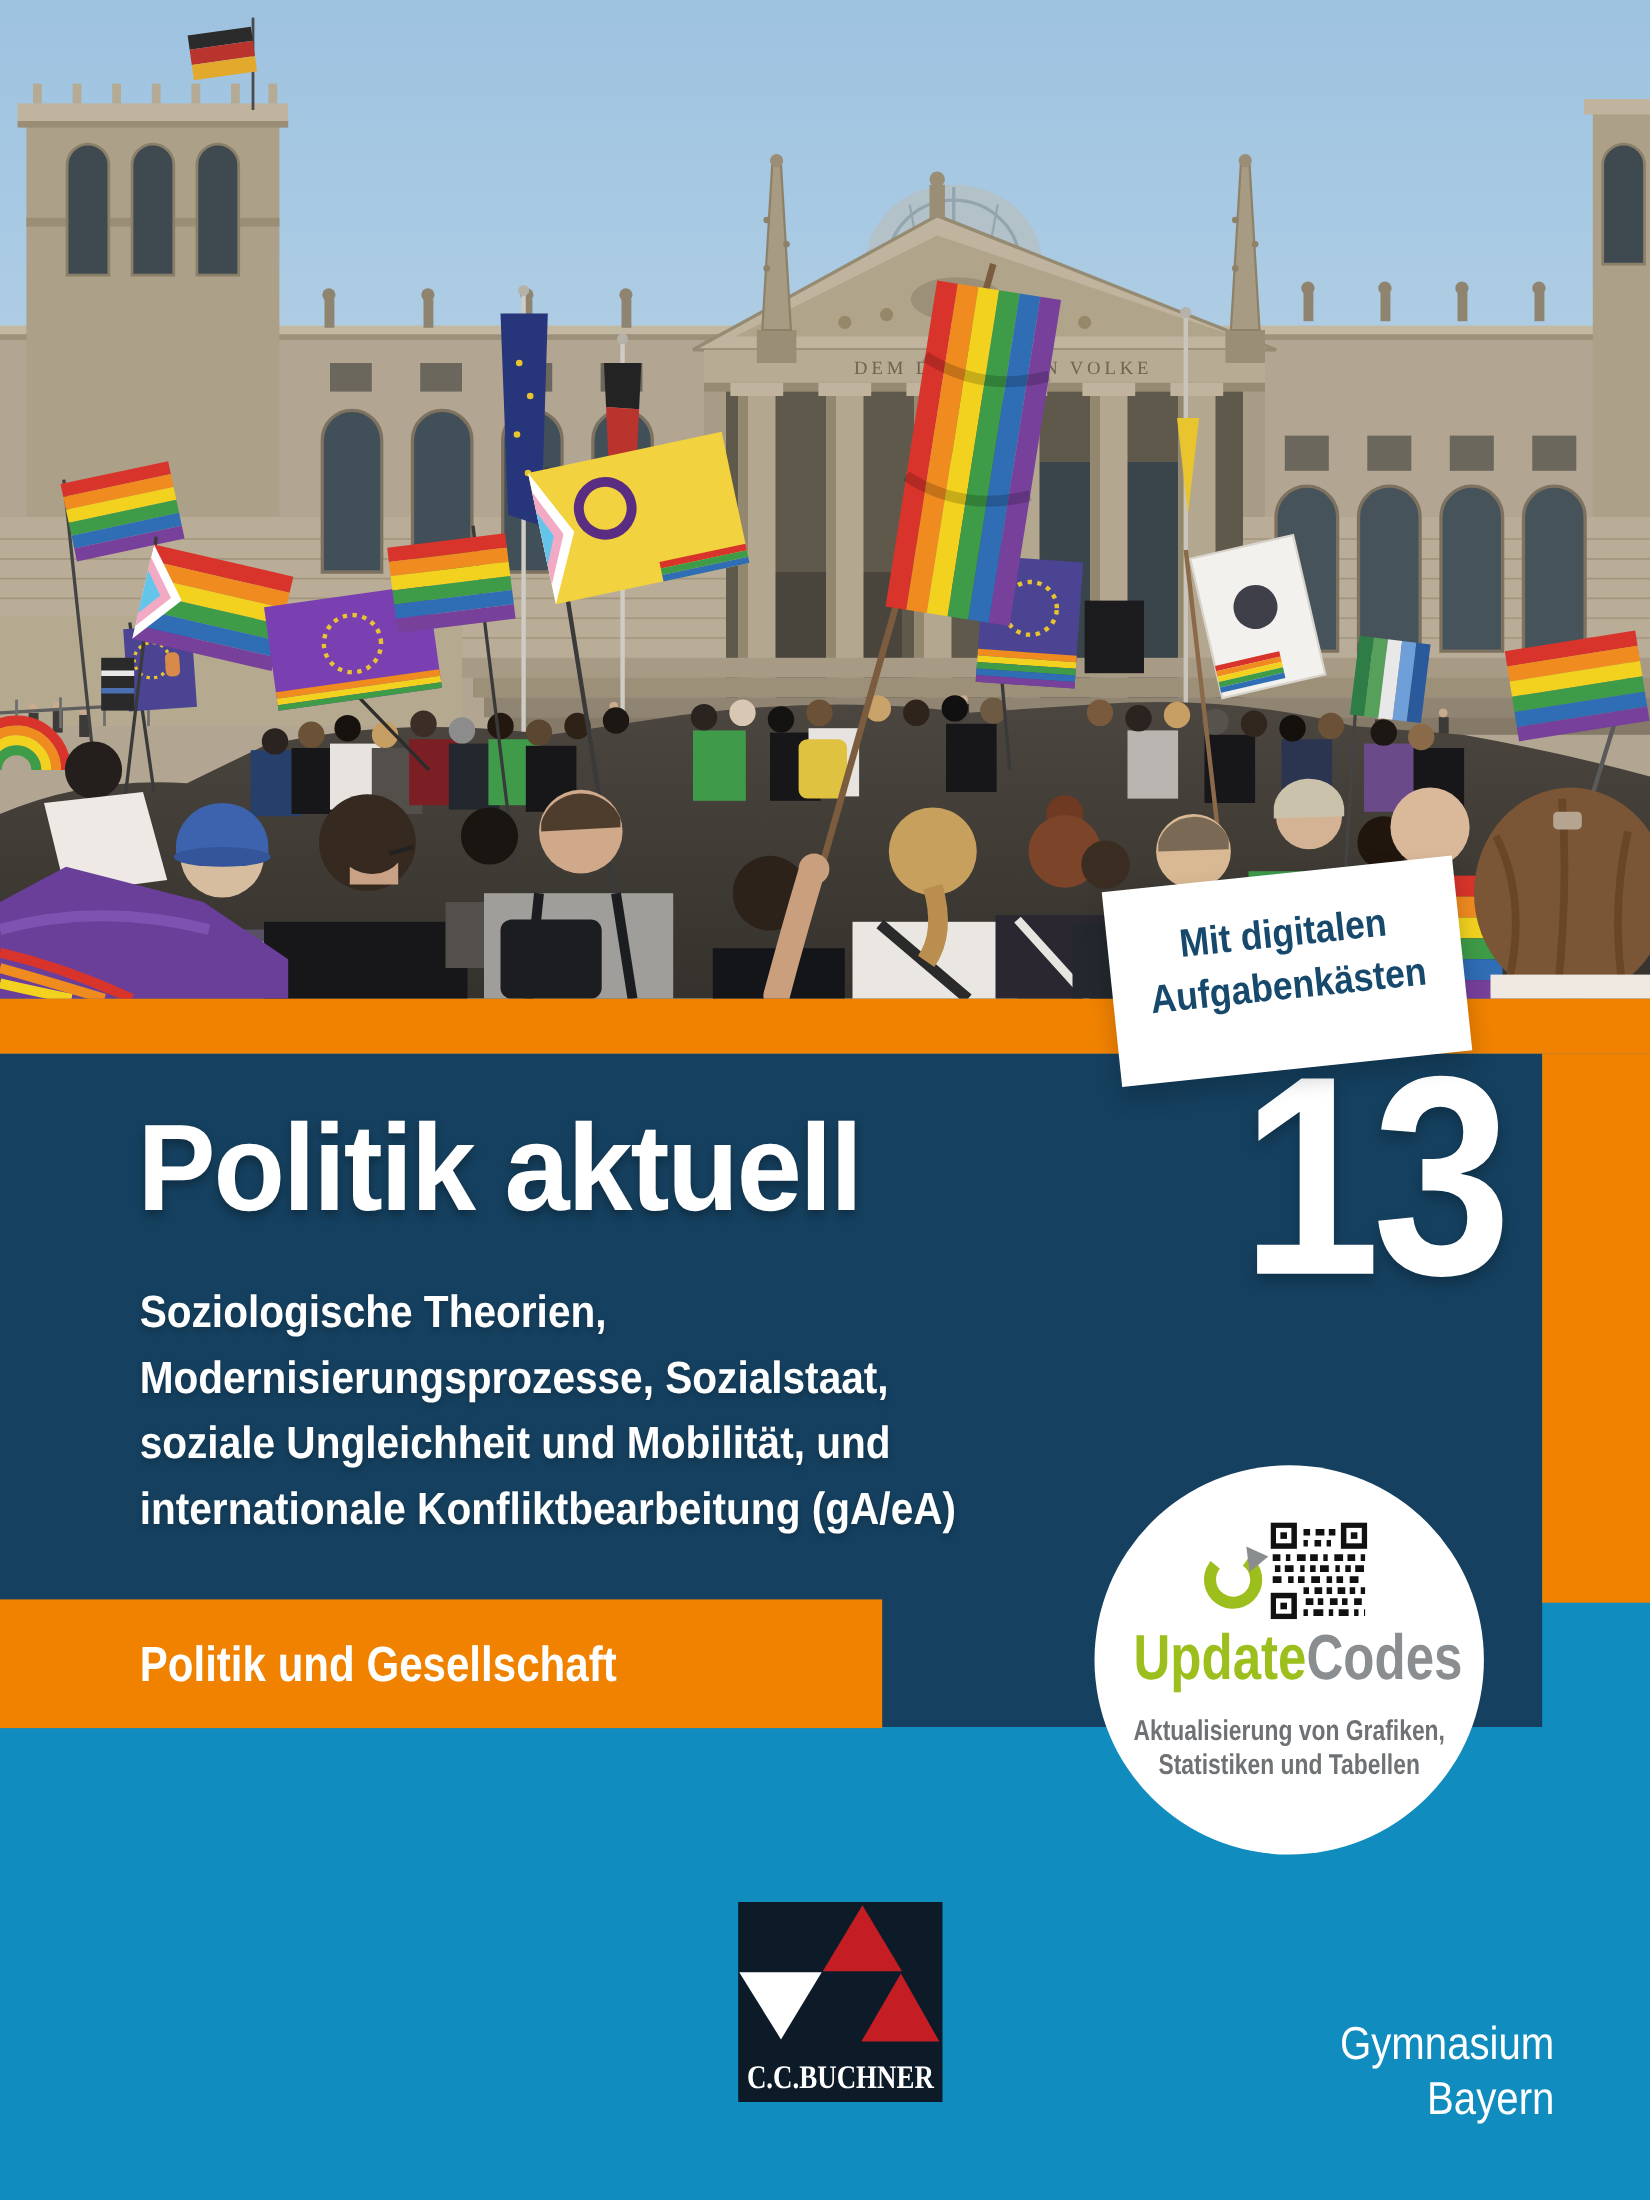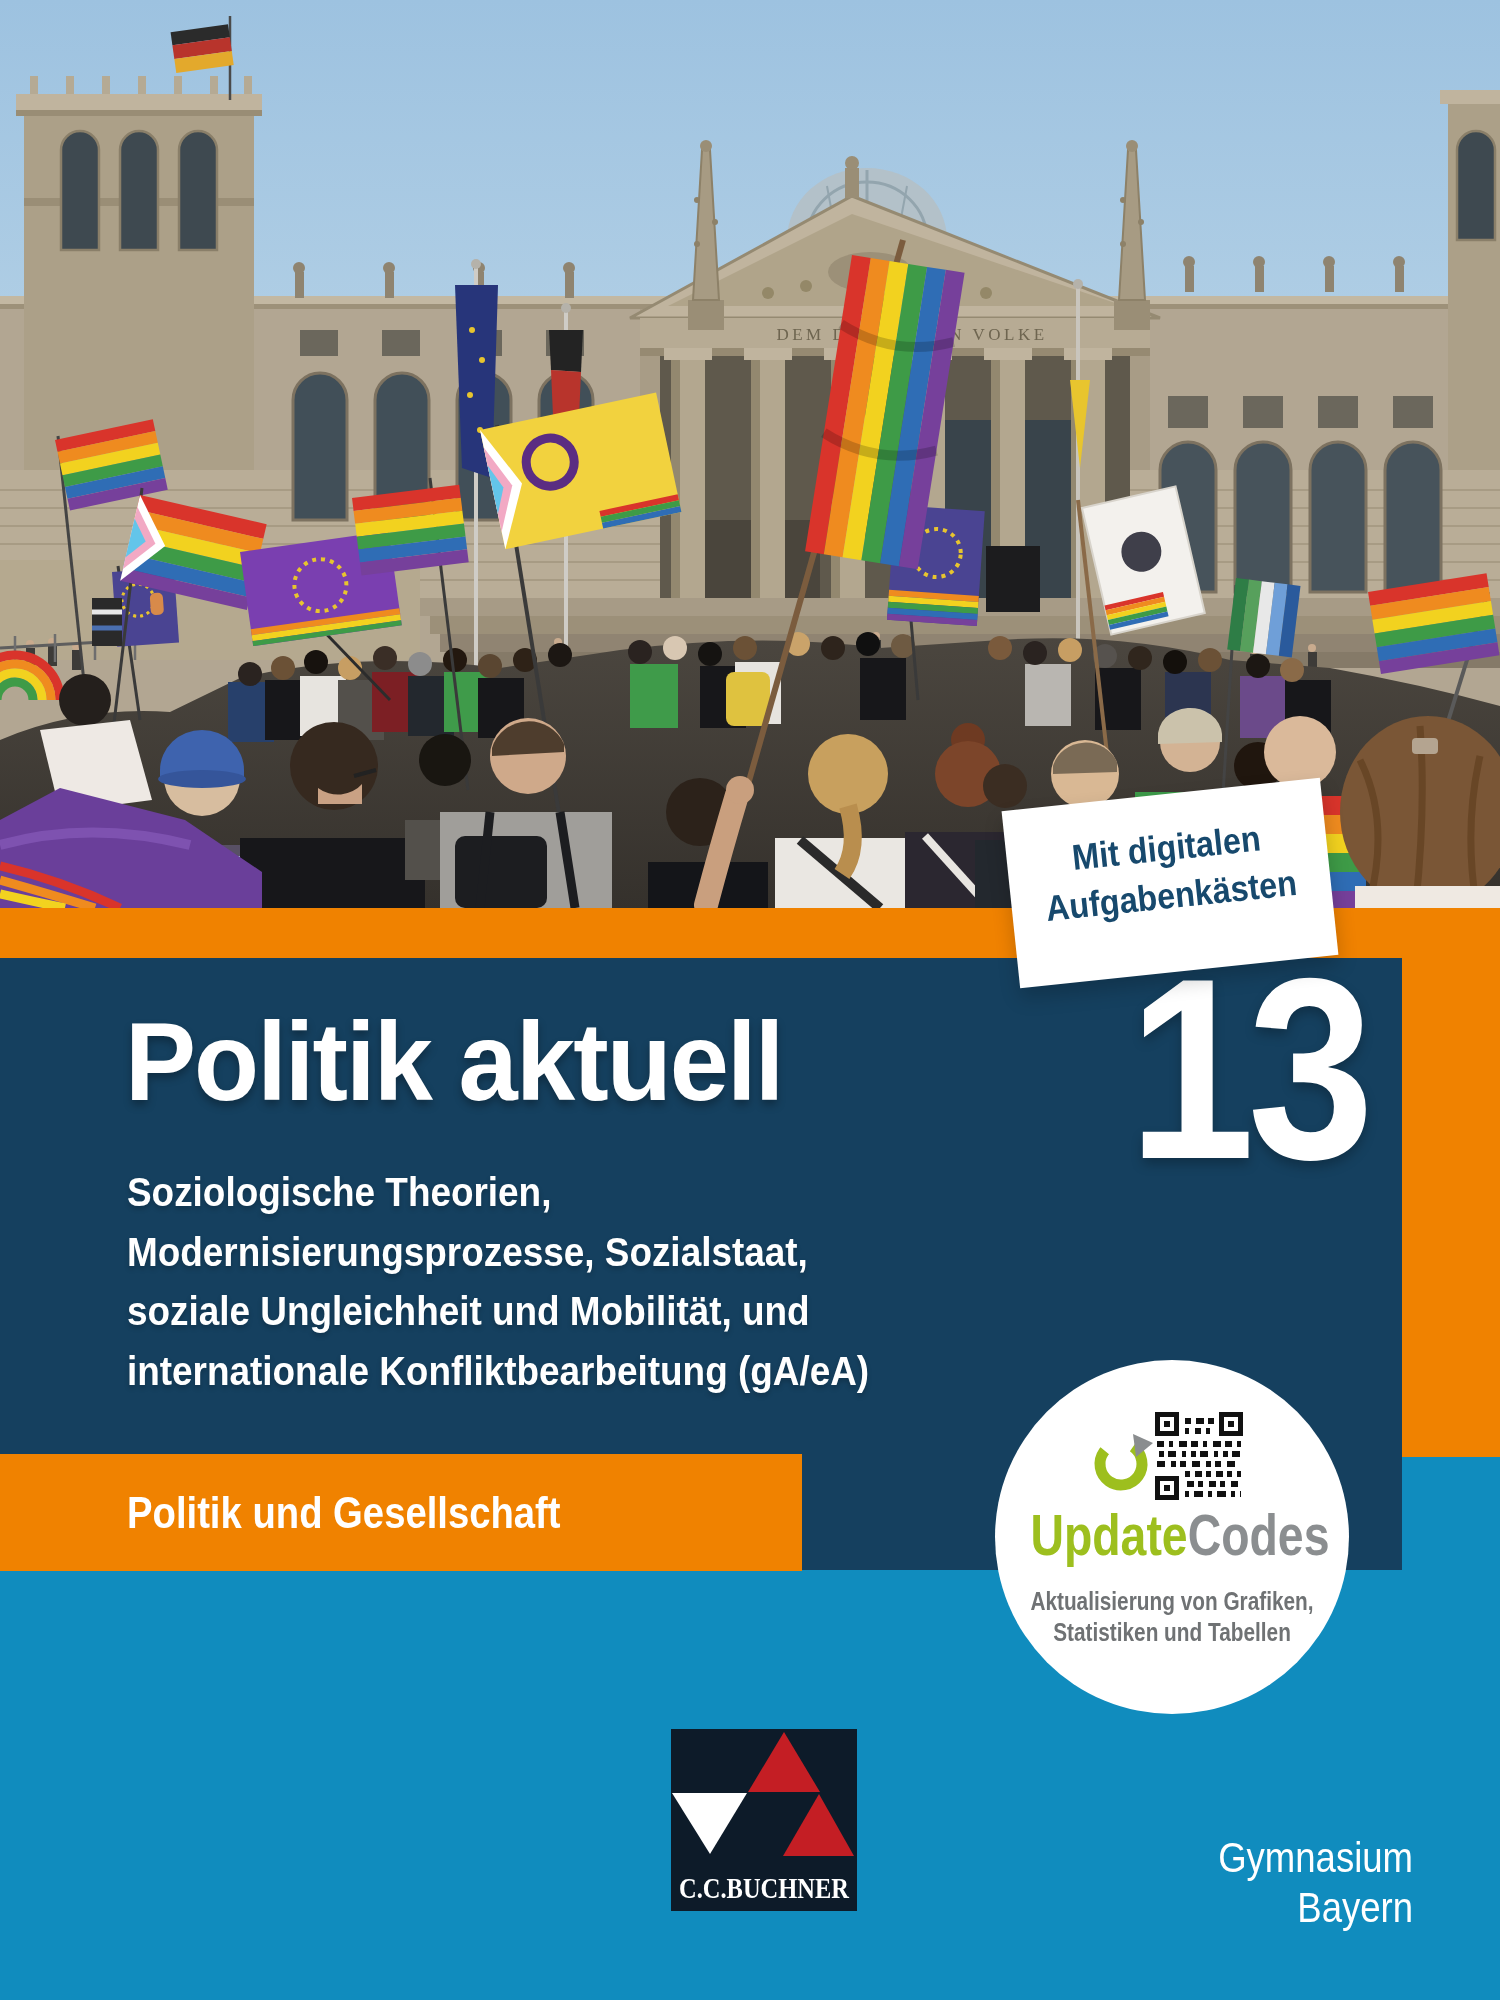--- a/index.html
+++ b/index.html
@@ -19,21 +19,21 @@
             line-height:59.5px;white-space:nowrap;transform:scaleX(.90);transform-origin:left top;
             text-shadow:0 3px 6px rgba(0,0,0,.22);}
   .series{position:absolute;left:0;top:1454px;width:802px;height:117px;background:#f08200;
           display:flex;align-items:center;text-align:center;}
   .series span{margin-left:127px;color:#fff;font-size:45px;font-weight:bold;white-space:nowrap;
           transform:scaleX(.85);transform-origin:left center;}
   .badge{position:absolute;left:1010px;top:794px;width:320px;height:178px;background:#fff;
          transform:rotate(-6deg);box-shadow:0 10px 20px rgba(0,0,0,.20);}
   .badge-text{margin-top:30px;text-align:center;font-size:36px;line-height:48px;font-weight:bold;
          color:#17496d;transform:scaleX(.90);white-space:nowrap;}
-  .uc-circle{position:absolute;left:995px;top:1360px;width:354px;height:354px;background:#fff;
+  .uc-circle{position:absolute;left:995px;top:1332px;width:354px;height:354px;background:#fff;
          border-radius:50%;}
   .uc-refresh{position:absolute;left:96px;top:70px;}
   .uc-qr{position:absolute;left:160px;top:52px;}
   .uc-brand{position:absolute;left:0;top:146px;width:100%;text-align:center;font-size:58px;
          font-weight:bold;line-height:1;white-space:nowrap;transform:scaleX(.80);}
   .uc-brand .g{color:#9dbf1e;} .uc-brand .c{color:#8b8e90;}
   .uc-tag{position:absolute;left:0;top:226px;width:100%;text-align:center;font-size:26px;
          font-weight:bold;line-height:31px;color:#6f7274;transform:scaleX(.80);white-space:nowrap;}
   .logo{position:absolute;left:671px;top:1729px;width:186px;height:182px;}
   .edition{position:absolute;right:87px;top:1833px;text-align:right;color:#fff;font-size:42px;

